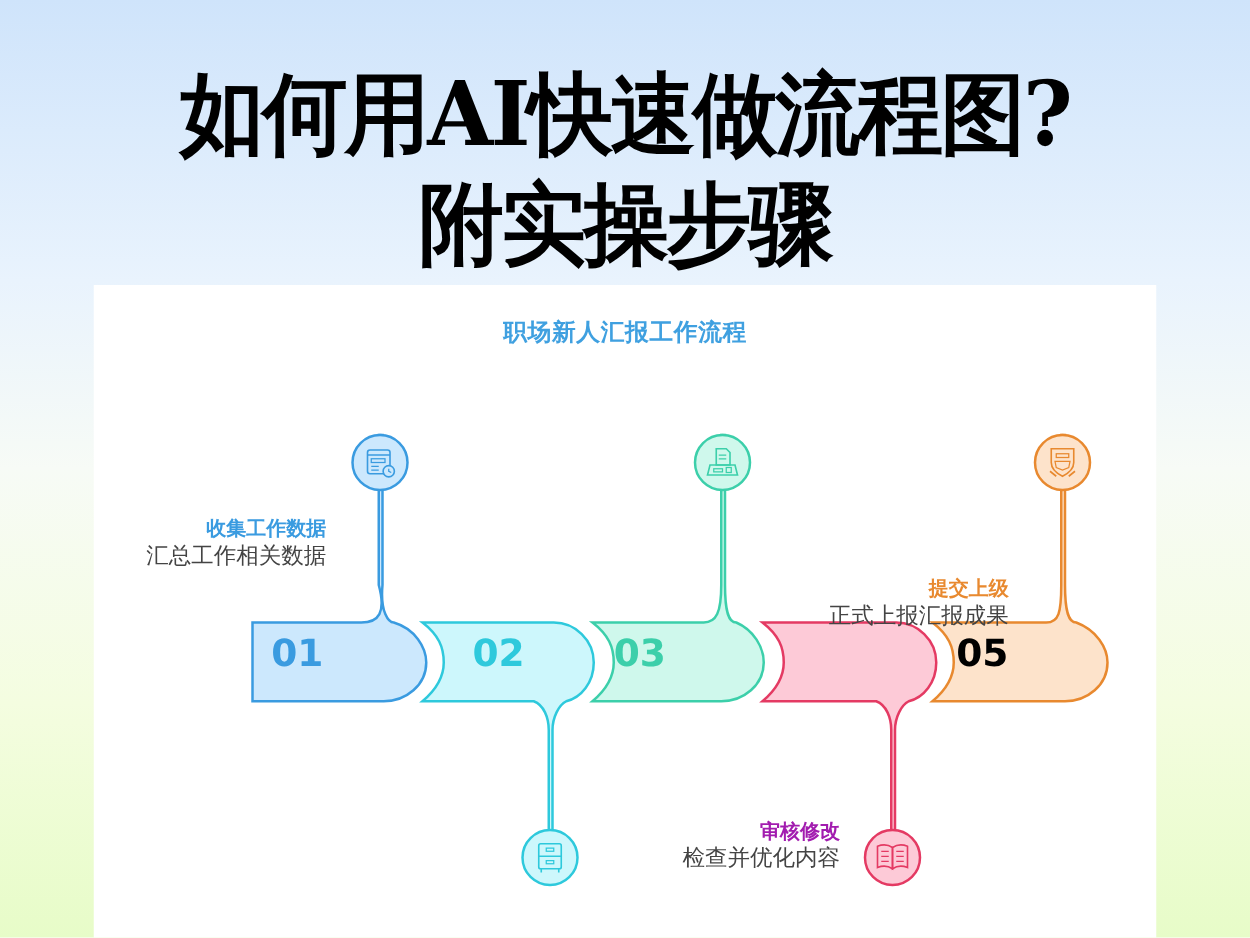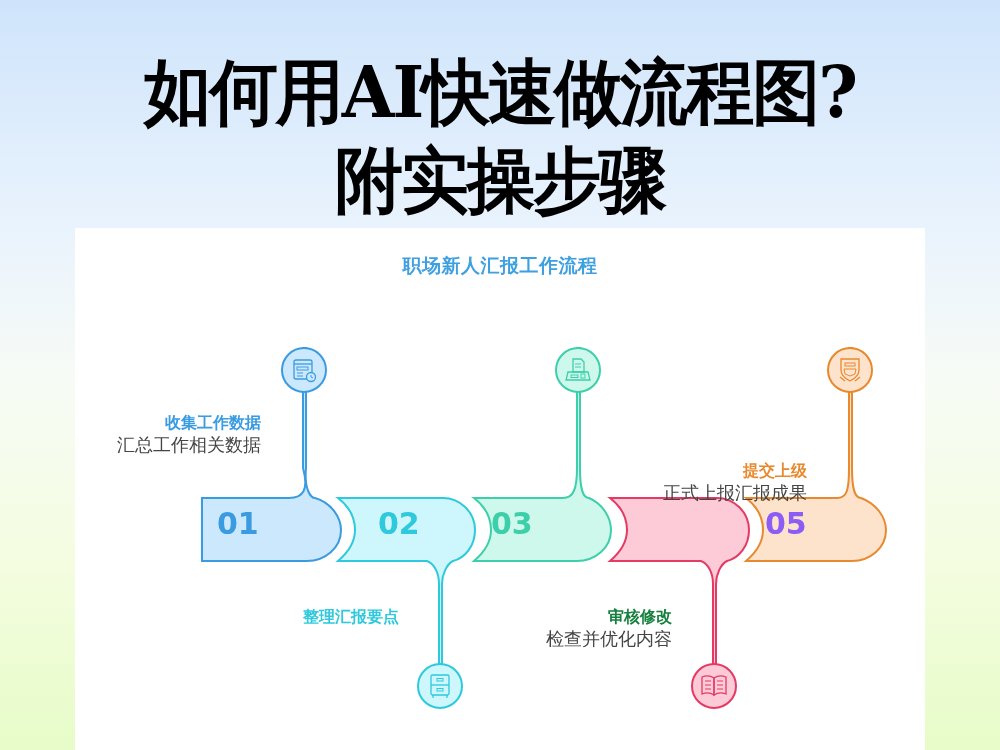--- a/index.html
+++ b/index.html
@@ -113,31 +113,30 @@
       <line x1="630" y1="461" x2="636" y2="461" stroke="#e43a63" stroke-width="1"></line>
       <line x1="642" y1="453" x2="648" y2="453" stroke="#e43a63" stroke-width="1"></line>
       <line x1="642" y1="457" x2="648" y2="457" stroke="#e43a63" stroke-width="1"></line>
       <line x1="642" y1="461" x2="648" y2="461" stroke="#e43a63" stroke-width="1"></line>
     </g>
   </svg>
 
   <div class="num" style="left:142px; color:#3a9be0;">01</div>
   <div class="num" style="left:280px; color:#2ec9dc;padding-left:23px;">02</div>
   <div class="num" style="left:416px; color:#3ccfaa;">03</div>
-  <div class="num" style="left:690px; color:#8b5cf6;">05</div>
+  <div class="num" style="left:690px; color:#000000;">05</div>
 
   <div class="step-label" style="left:-34px; top:184px;">
     <div class="step-title" style="color:#3a9be0;">收集工作数据</div>
     <div class="step-desc">汇总工作相关数据</div>
   </div>
   <div class="step-label" style="left:512px; top:184px;margin-top:48px;">
     <div class="step-title" style="color:#e8892f;">提交上级</div>
     <div class="step-desc">正式上报汇报成果</div>
   </div>
 
   <div class="step-label" style="left:104px; top:378px;">
-    <div class="step-title" style="color:#2ec9dc;">整理汇报要点</div>
   </div>
   <div class="step-label" style="left:377px; top:378px;">
-    <div class="step-title" style="color:#15803d;">审核修改</div>
+    <div class="step-title" style="color:#a21caf;margin-top:48px;">审核修改</div>
     <div class="step-desc">检查并优化内容</div>
   </div>
 </div>
 
 </body></html>

